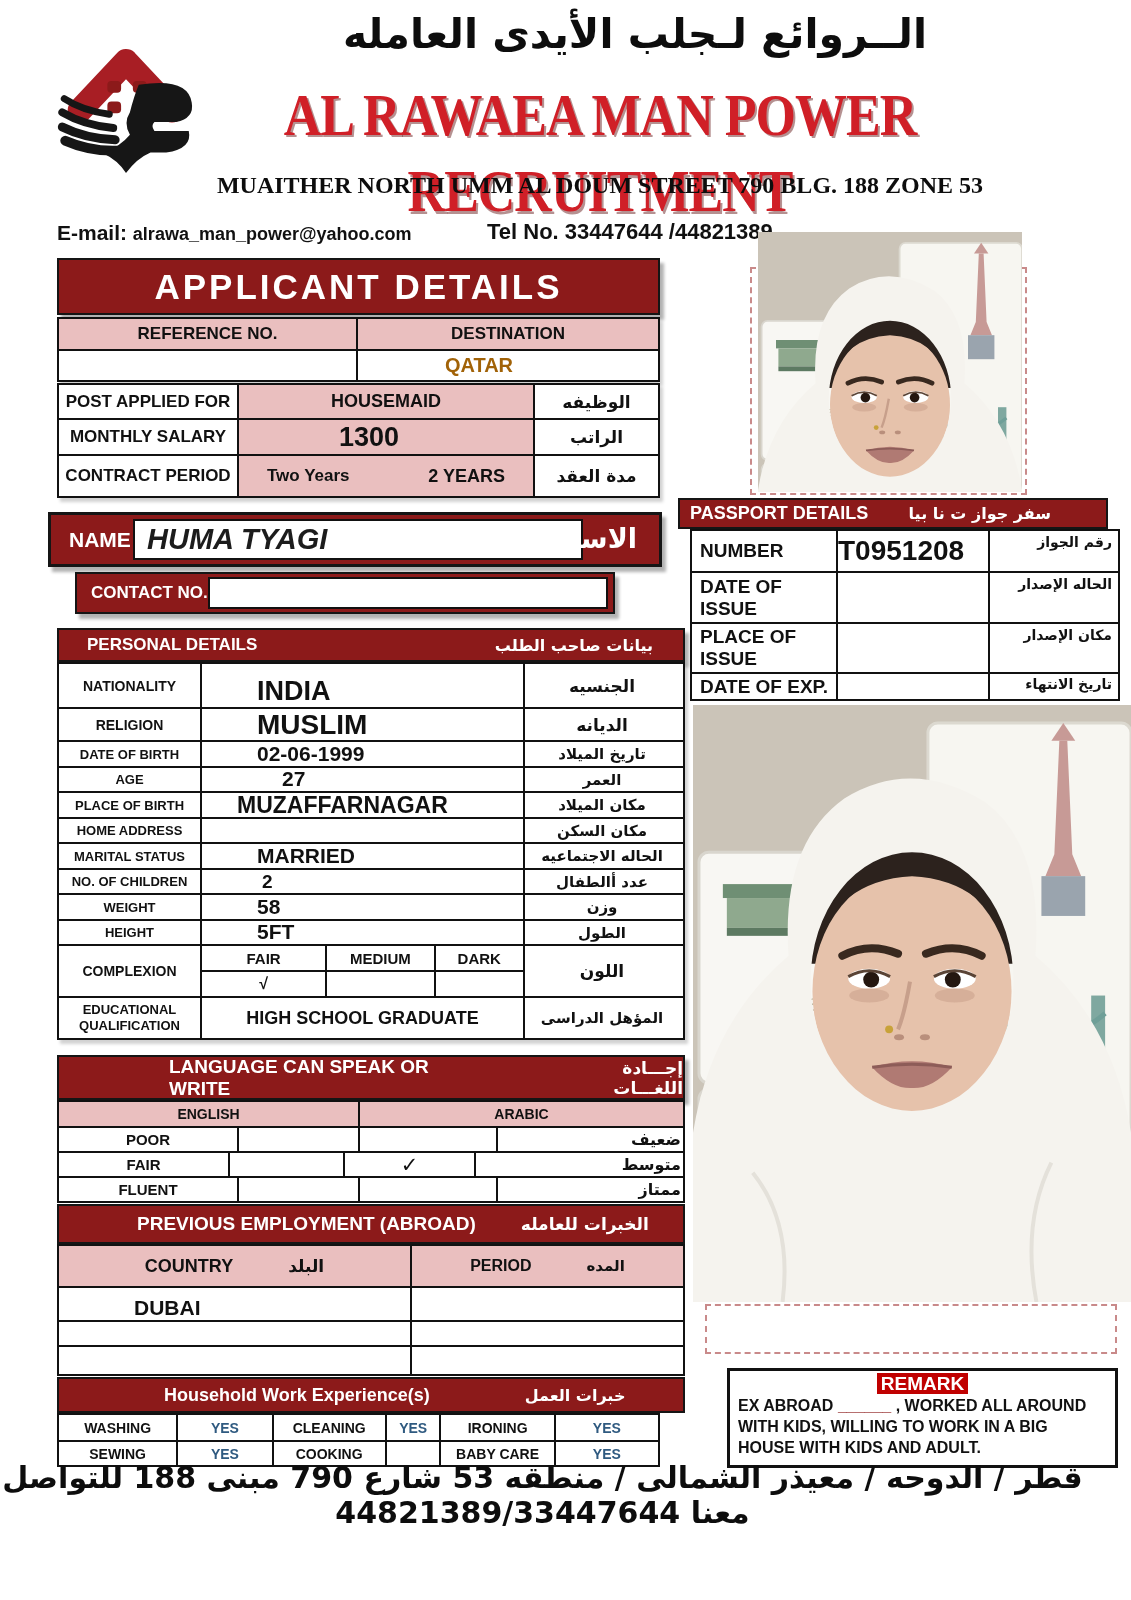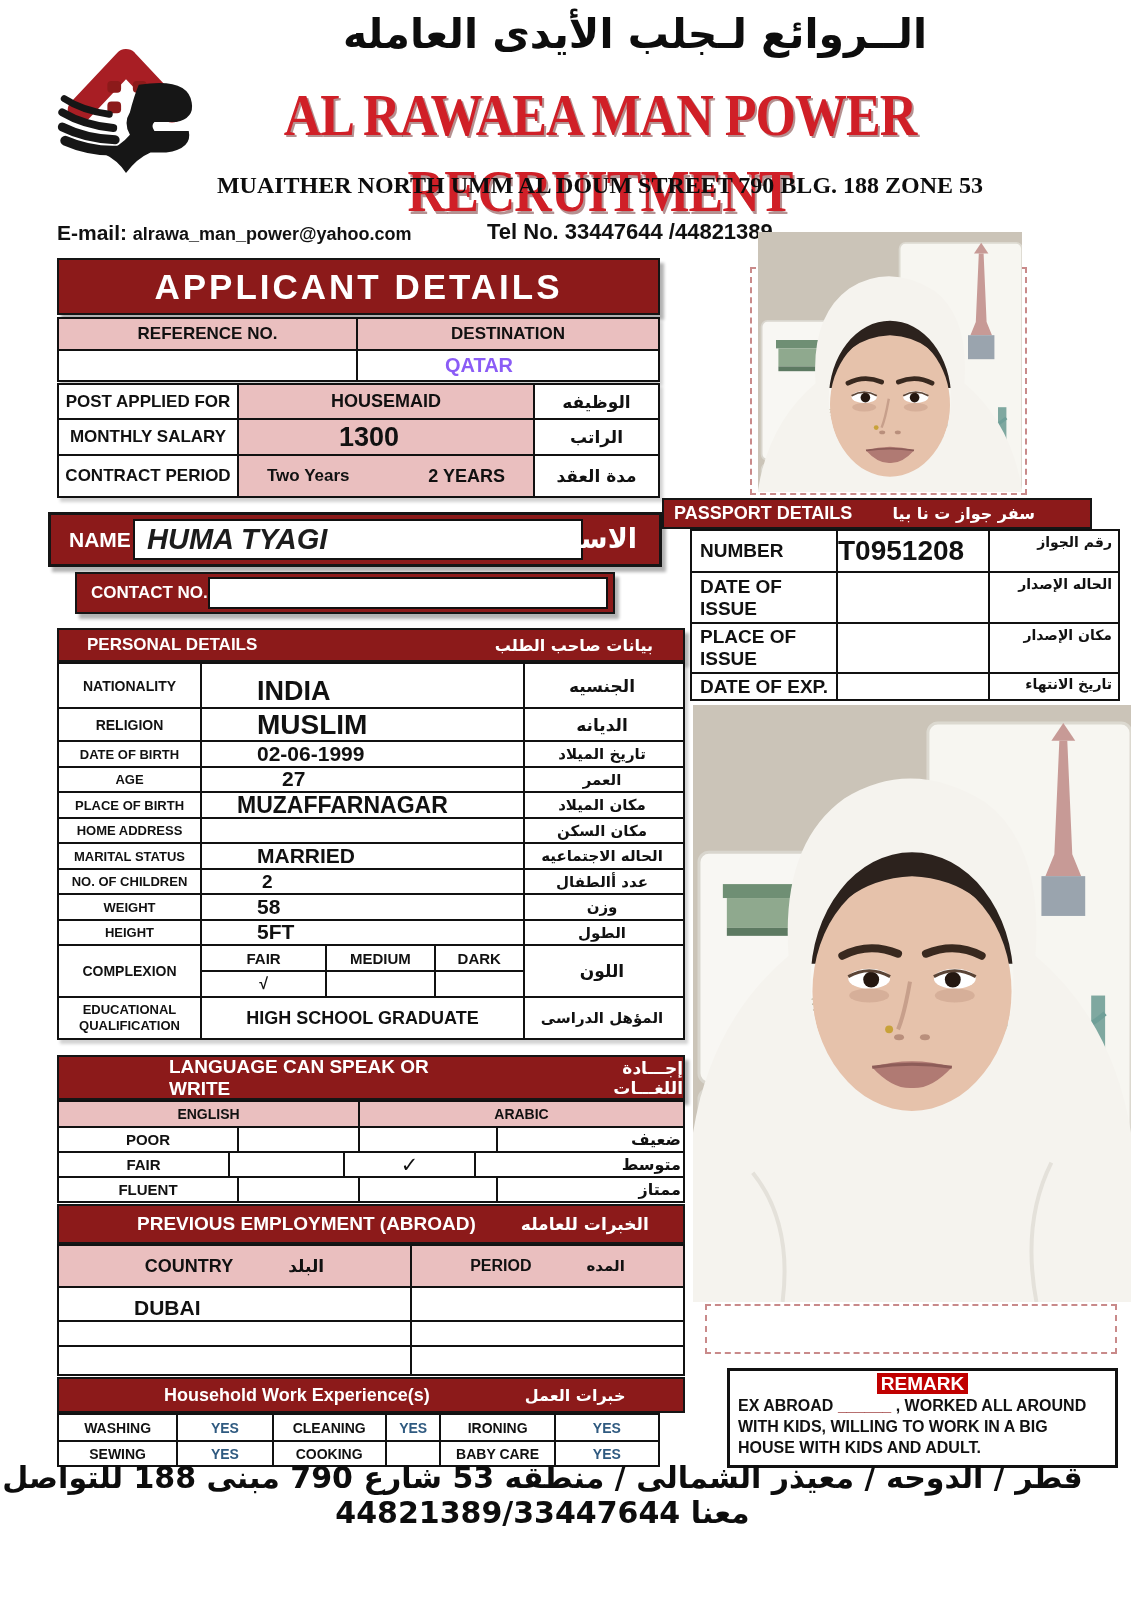--- a/index.html
+++ b/index.html
@@ -61,21 +61,21 @@
     <span class="b" style="font-size:35px;letter-spacing:3px;">APPLICANT DETAILS</span>
   </div>
 
   <div class="tbl" style="left:57px;top:317px;width:603px;">
     <div class="tr first" style="height:30px;">
       <div class="td first pink b" style="width:297px;font-size:17px;">REFERENCE NO.</div>
       <div class="td pink b" style="width:302px;font-size:17px;">DESTINATION</div>
     </div>
     <div class="tr" style="height:31px;">
       <div class="td first" style="width:297px;"></div>
-      <div class="td b" style="width:244px;font-size:20px;color:#8b5cf6;">QATAR</div>
+      <div class="td b" style="width:244px;font-size:20px;color:#a16207;">QATAR</div>
     </div>
   </div>
 
   <div class="tbl" style="left:57px;top:383px;width:603px;">
     <div class="tr first" style="height:33px;">
       <div class="td first b" style="width:178px;font-size:17px;">POST APPLIED FOR</div>
       <div class="td pink b" style="width:296px;font-size:18px;">HOUSEMAID</div>
       <div class="td ar b" style="width:125px;font-size:17px;">الوظيفه</div>
     </div>
     <div class="tr" style="height:36px;">
@@ -319,21 +319,21 @@
       <ellipse cx="263" cy="292" rx="20" ry="7" fill="rgba(160,110,90,0.22)"></ellipse>
       <path d="M218,278 Q212,312 206,326" stroke="#c79f8b" stroke-width="4" fill="none"></path>
       <ellipse cx="207" cy="334" rx="5" ry="3" fill="#b98f7c"></ellipse>
       <ellipse cx="233" cy="334" rx="5" ry="3" fill="#b98f7c"></ellipse>
       <circle cx="197" cy="326" r="4" fill="#c8a23a"></circle>
       <path d="M180,364 Q220,352 260,364 Q240,386 220,385 Q200,386 180,364 Z" fill="#b07a73"></path>
       <path d="M180,364 Q220,358 260,364" stroke="#8d5c58" stroke-width="3" fill="none"></path>
     </svg>
   </div>
 
-  <div class="maroon abs shadowless" style="left:662px;top:498px;width:430px;height:31px;justify-content:space-between;">
+  <div class="maroon abs shadowless" style="left:678px;top:498px;width:430px;height:31px;justify-content:space-between;">
     <span class="b" style="font-size:18px;margin-left:10px;">PASSPORT DETAILS</span>
     <span class="ar b" style="font-size:16px;margin-right:55px;">سفر جواز ت نا بيا</span>
   </div>
 
   <div class="tbl shadowless" style="left:690px;top:529px;width:430px;">
     <div class="tr first" style="height:40px;">
       <div class="td first b" style="width:144px;font-size:19px;justify-content:flex-start;padding-left:8px;">NUMBER</div>
       <div class="td b" style="width:152px;font-size:28px;justify-content:flex-start;">T0951208</div>
       <div class="td ar b" style="width:130px;font-size:14px;align-items:flex-start;justify-content:flex-start;padding:3px 6px 0 0;">رقم الجواز</div>
     </div>

